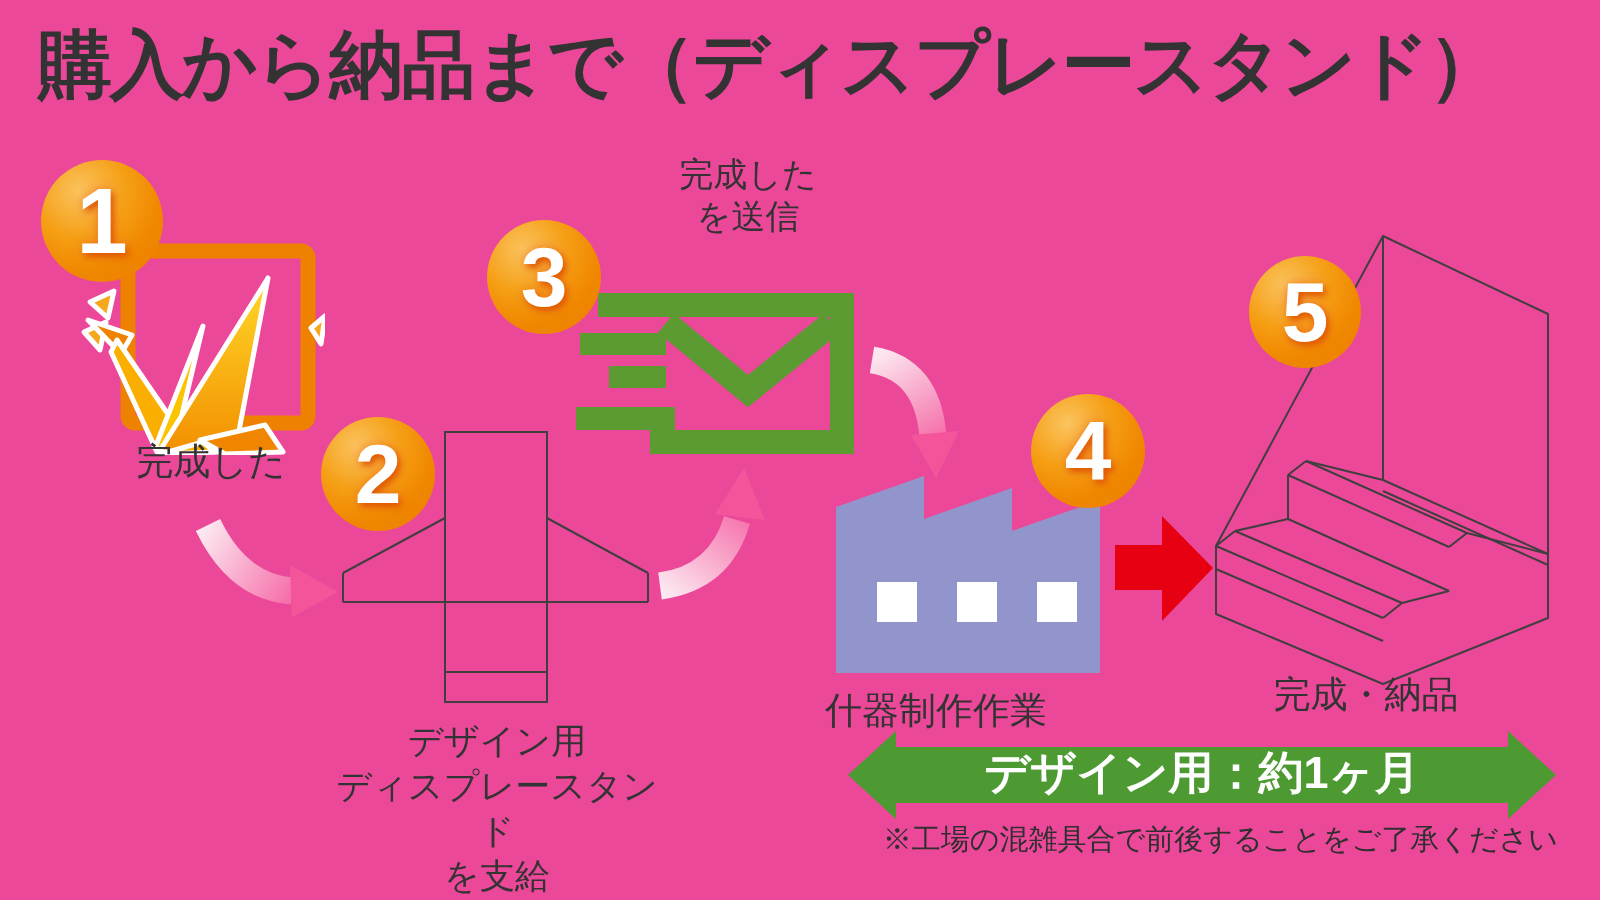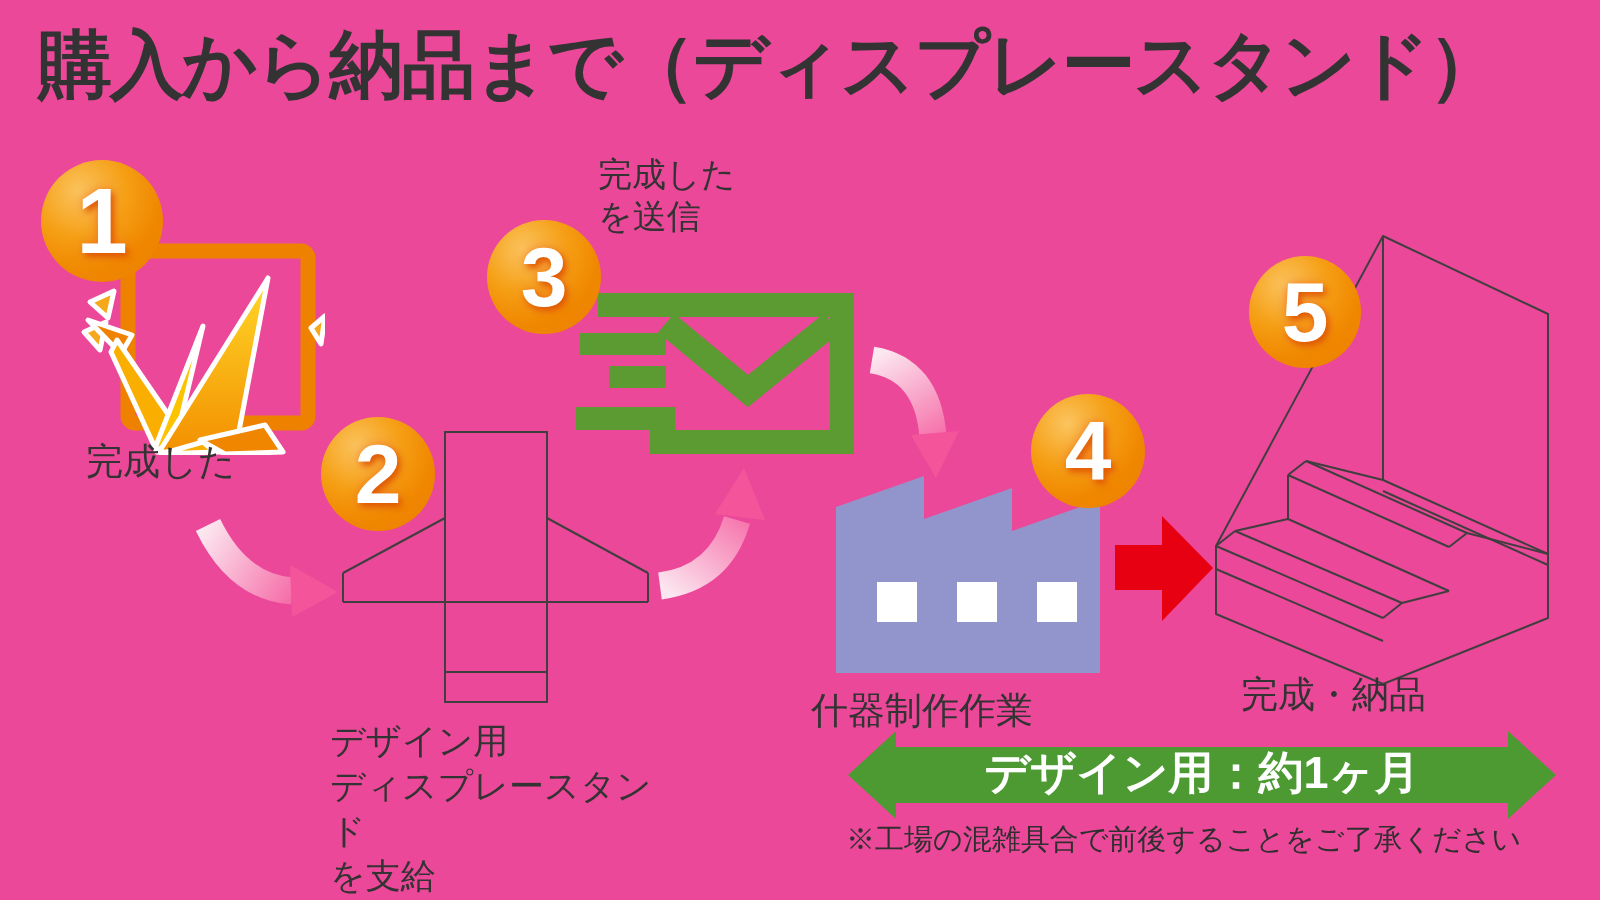--- a/index.html
+++ b/index.html
@@ -14,32 +14,32 @@
   .badge-num{color:#fff;font-weight:bold;line-height:1;
          text-shadow:3px 4px 6px rgba(222,85,0,.95), 0 0 12px rgba(240,120,40,.85);}
   .badge-1{left:41px;top:160px;width:122px;height:122px;}
   .badge-1 .badge-num{font-size:92px;}
   .badge-2{left:321px;top:417px;width:114px;height:114px;}
   .badge-3{left:487px;top:220px;width:114px;height:114px;}
   .badge-4{left:1031px;top:394px;width:114px;height:114px;}
   .badge-5{left:1249px;top:256px;width:112px;height:112px;}
   .badge-2 .badge-num,.badge-3 .badge-num,.badge-4 .badge-num,.badge-5 .badge-num{font-size:84px;}
   
-  .label{position:absolute;text-align:left;color:#333;}
+  .label{position:absolute;text-align:center;color:#333;}
   .label-1{left:86px;top:437px;width:250px;font-size:37px;}
   .label-2{left:330px;top:718px;width:334px;font-size:35px;line-height:45px;}
   .label-3{left:598px;top:153px;width:300px;font-size:34px;line-height:42px;}
   .label-4{left:811px;top:686px;width:250px;font-size:37px;}
   .label-5{left:1241px;top:670px;width:250px;font-size:37px;}
   .label span{display:block;}
   
   .banner{position:absolute;left:846px;top:729px;width:712px;height:92px;}
   .banner-text{position:absolute;left:50%;top:50%;transform:translate(-50%,-54%);
          color:#fff;font-size:45px;font-weight:bold;white-space:nowrap;}
-  .note{position:absolute;left:846px;top:820px;width:712px;text-align:left;
+  .note{position:absolute;left:846px;top:820px;width:712px;text-align:right;
          font-size:29px;color:#2f2f2f;white-space:nowrap;}
 </style>
 </head>
 <body>
 
 <div class="stage">
 
   <h1 class="title">購入から納品まで（ディスプレースタンド）</h1>
 
   <svg class="svgabs" style="left:75px;top:240px;" width="250" height="215" viewBox="0 0 250 215">

